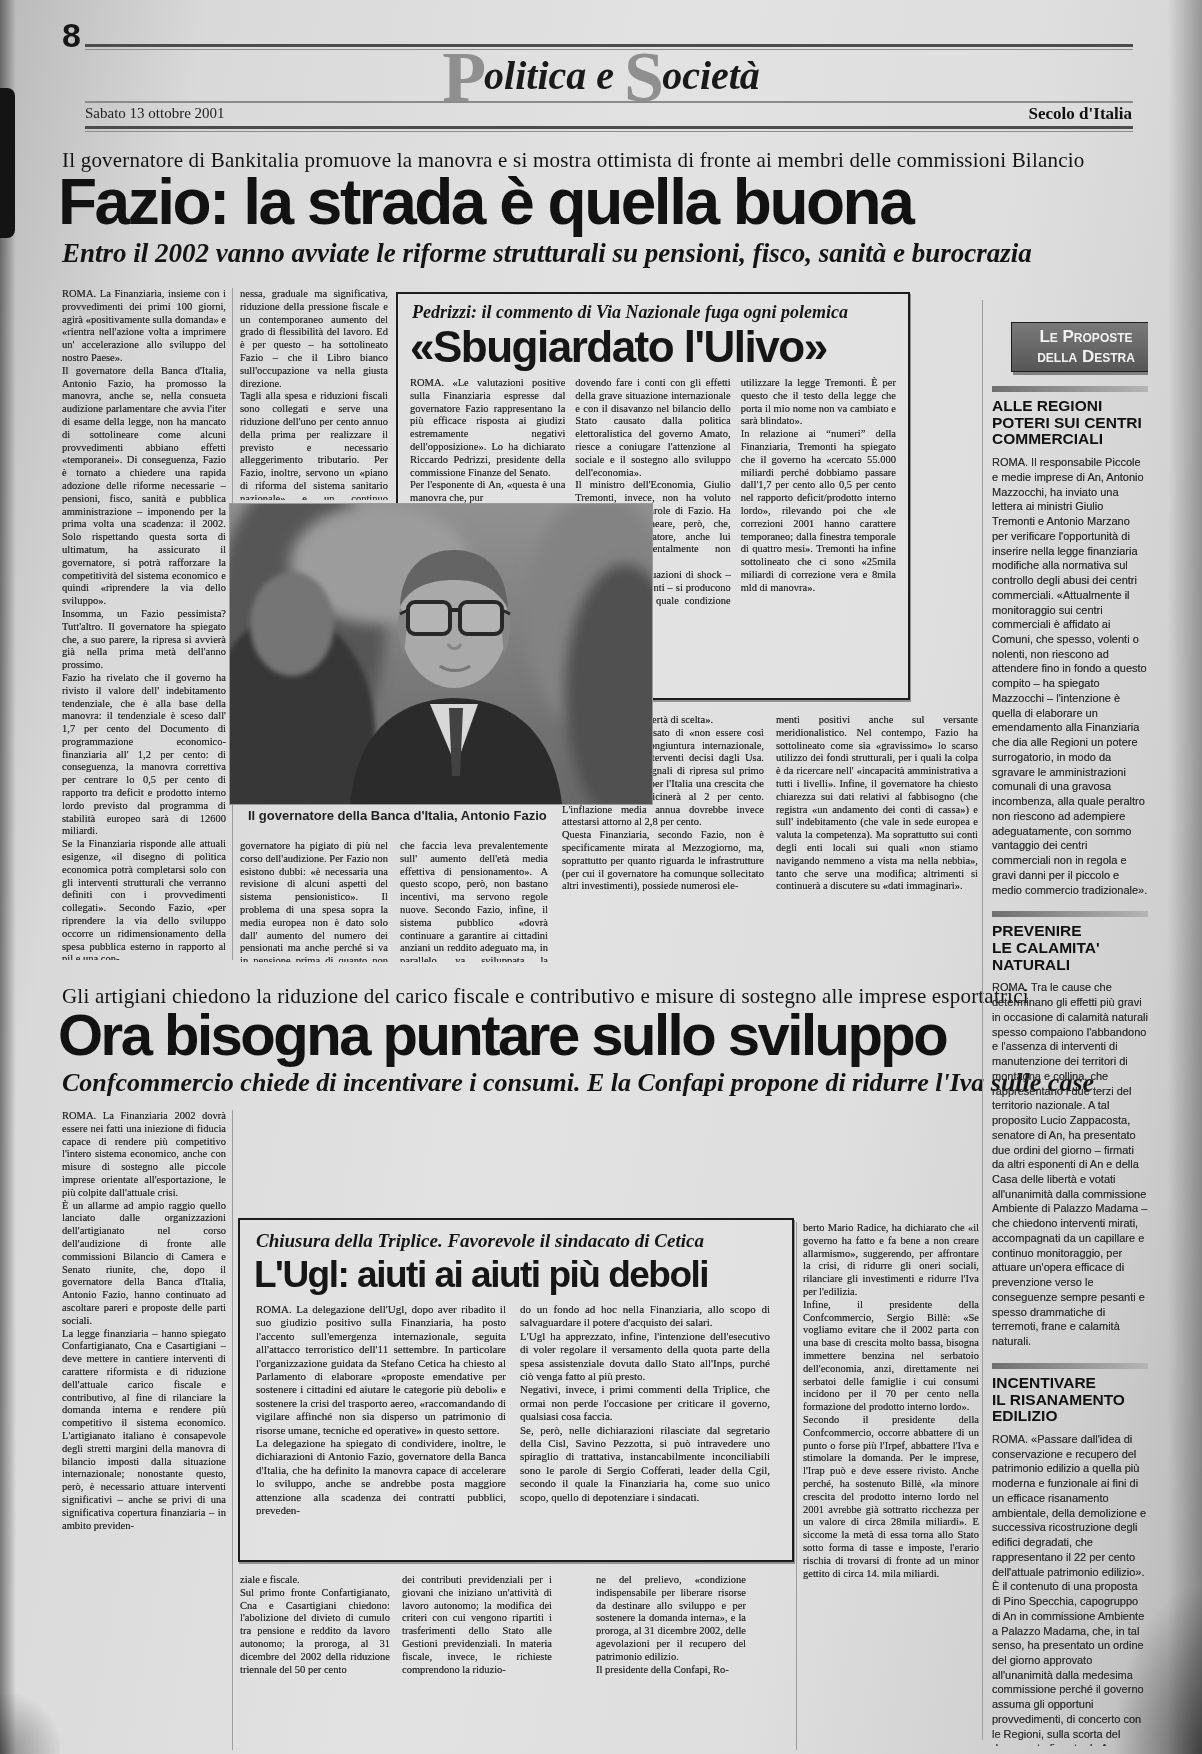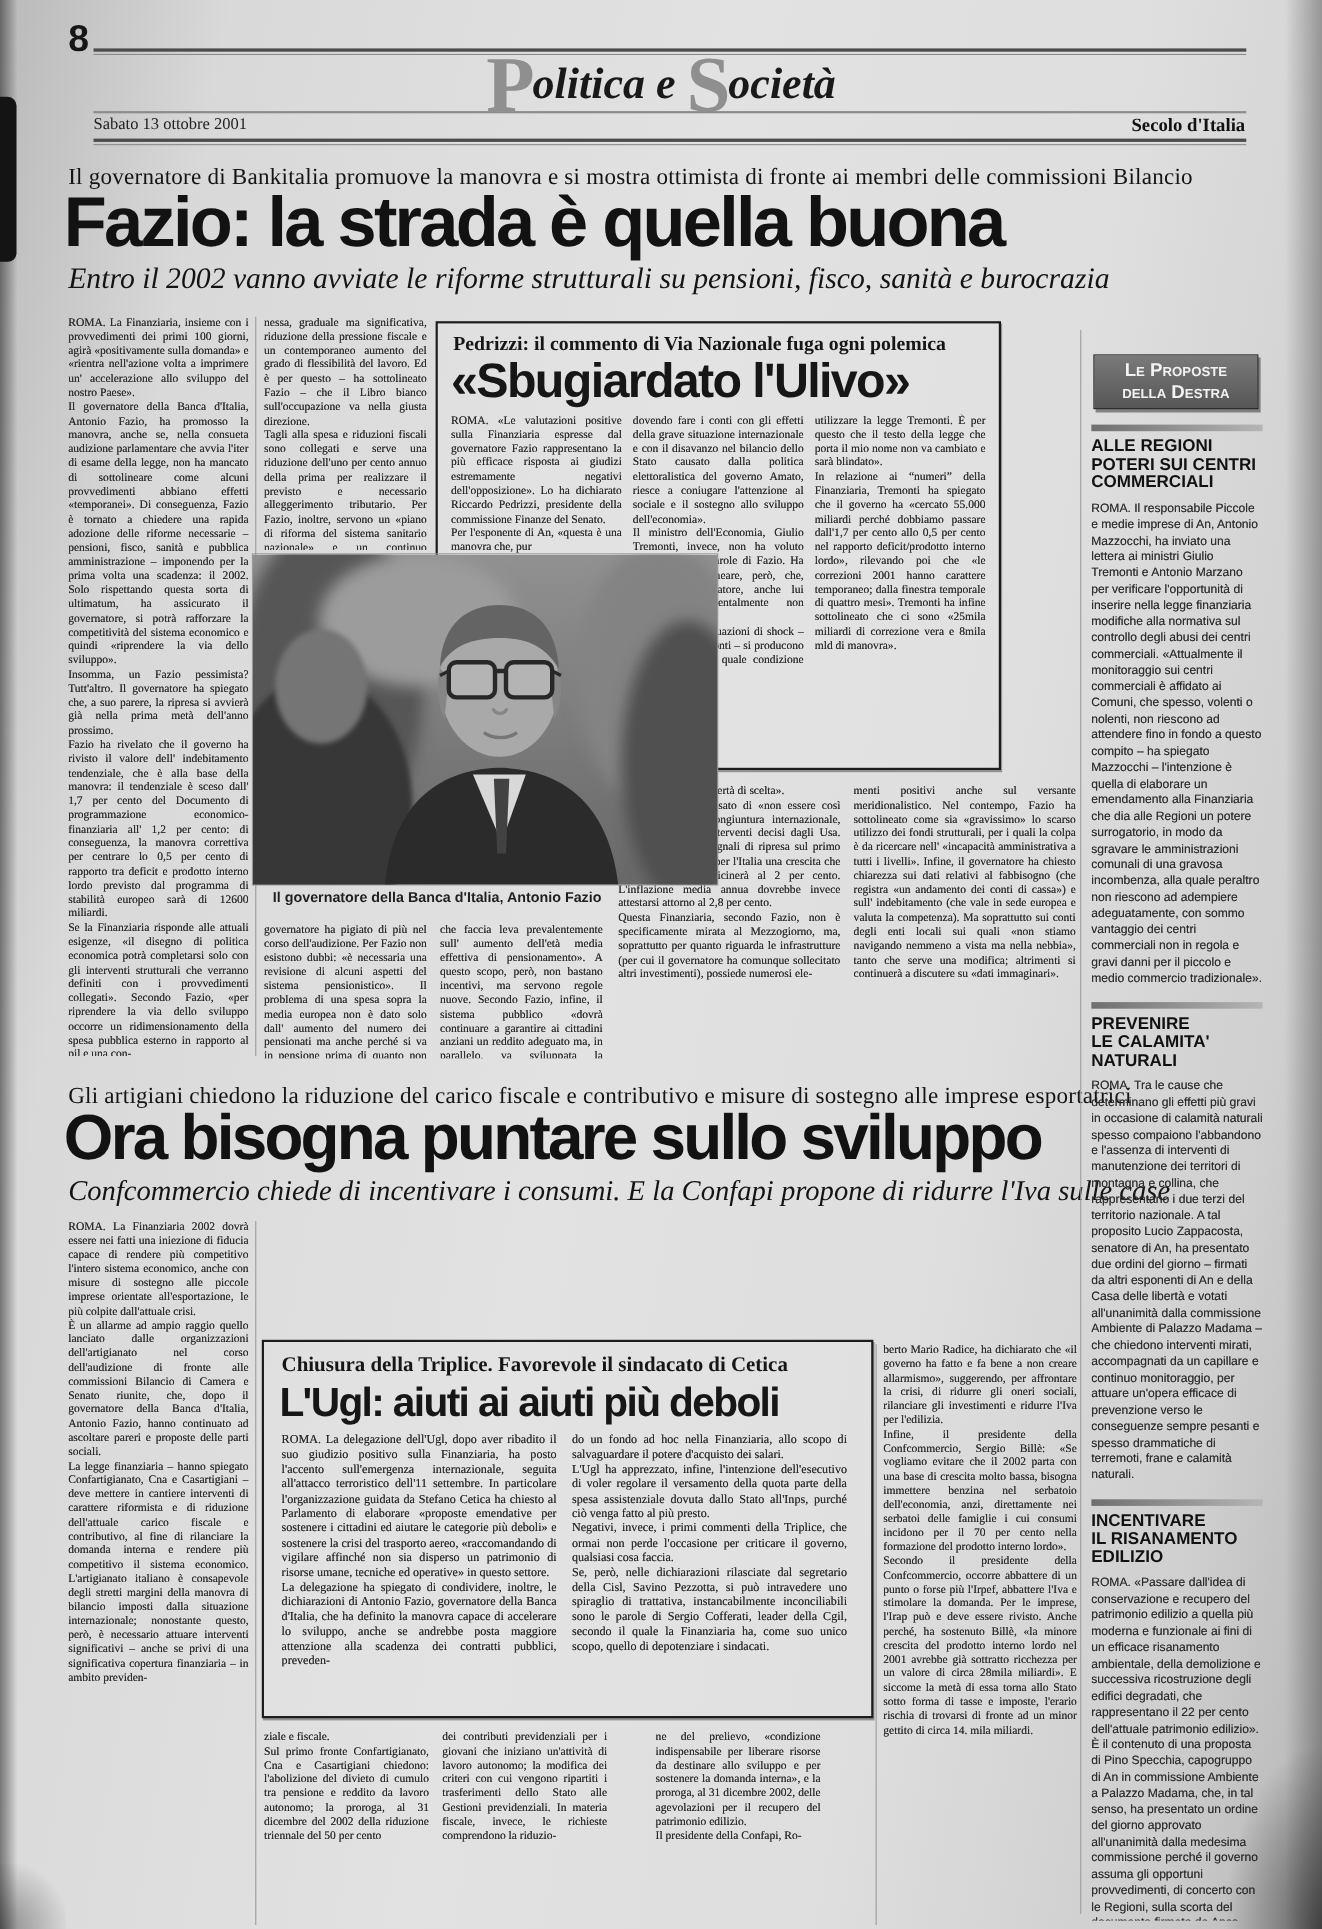--- a/index.html
+++ b/index.html
@@ -17,23 +17,23 @@
     text-shadow:0 0 .6px rgba(40,40,40,.7);
   }
   .page-num{font-family:"Liberation Sans",sans-serif;font-weight:bold;font-size:34px;color:#161616;}
   .section-title{white-space:nowrap;}
   .section-initial{font-family:"Liberation Serif",serif;font-weight:bold;font-size:72px;color:#8f8f8f;line-height:0;vertical-align:-12px;letter-spacing:-2px;}
   .section-rest{font-family:"Liberation Serif",serif;font-weight:bold;font-style:italic;font-size:40px;color:#191919;}
   .date-line{font-size:15px;color:#222;}
   .masthead{font-weight:bold;font-size:17px;color:#111;}
   .kicker{font-size:21px;color:#141414;letter-spacing:.2px;white-space:nowrap;}
   .headline-xl{font-family:"Liberation Sans",sans-serif;font-weight:bold;color:#121212;letter-spacing:-2.5px;line-height:1;white-space:nowrap;}
-  .subhead{font-weight:normal;font-style:italic;color:#141414;white-space:nowrap;}
+  .subhead{font-weight:bold;font-style:italic;color:#141414;white-space:nowrap;}
   .newsbox{border:2px solid #1c1c1c;box-shadow:1px 2px 0 rgba(0,0,0,.35);background:rgba(230,230,230,.25);}
-  .box-kicker{font-weight:bold;font-size:18px;color:#161616;white-space:nowrap;}
+  .box-kicker{font-weight:bold;font-style:italic;font-size:18px;color:#161616;white-space:nowrap;}
   .box-headline{font-family:"Liberation Sans",sans-serif;font-weight:bold;color:#161616;letter-spacing:-1.5px;line-height:1;white-space:nowrap;}
   .caption{font-family:"Liberation Sans",sans-serif;font-weight:bold;font-size:13px;color:#1f1f1f;}
   .pullquote{
     font-style:italic;font-size:22px;line-height:1.28;text-align:center;color:#222;
     background:radial-gradient(ellipse at center,#e0e0e0 60%,rgba(224,224,224,0) 100%);
     display:flex;align-items:center;justify-content:center;white-space:pre-line;
   }
   .vrule{background:#9c9c9c;width:1px;}
   
   .sb-badge{
@@ -179,21 +179,21 @@
 Secondo il presidente della Confcommercio, occorre abbattere di un punto o forse più l'Irpef, abbattere l'Iva e stimolare la domanda. Per le imprese, l'Irap può e deve essere rivisto. Anche perché, ha sostenuto Billè, «la minore crescita del prodotto interno lordo nel 2001 avrebbe già sottratto ricchezza per un valore di circa 28mila miliardi». E siccome la metà di essa torna allo Stato sotto forma di tasse e imposte, l'erario rischia di trovarsi di fronte ad un minor gettito di circa 14. mila miliardi.</div>
 
   <div class="abs body-text" style="left:240px;top:1574px;width:150px;height:174px;">ziale e fiscale.
 Sul primo fronte Confartigianato, Cna e Casartigiani chiedono: l'abolizione del divieto di cumulo tra pensione e reddito da lavoro autonomo; la proroga, al 31 dicembre del 2002 della riduzione triennale del 50 per cento</div>
   <div class="abs body-text" style="left:402px;top:1574px;width:150px;height:174px;">dei contributi previdenziali per i giovani che iniziano un'attività di lavoro autonomo; la modifica dei criteri con cui vengono ripartiti i trasferimenti dello Stato alle Gestioni previdenziali. In materia fiscale, invece, le richieste comprendono la riduzio-</div>
   <div class="abs body-text" style="left:596px;top:1574px;width:150px;height:174px;">ne del prelievo, «condizione indispensabile per liberare risorse da destinare allo sviluppo e per sostenere la domanda interna», e la proroga, al 31 dicembre 2002, delle agevolazioni per il recupero del patrimonio edilizio.
 Il presidente della Confapi, Ro-</div>
 
   <div class="abs vrule" style="left:982px;top:300px;height:1440px;"></div>
   <div class="abs" style="left:992px;top:322px;width:156px;height:1424px;overflow:hidden;">
-    <div class="sb-badge" style="width:148px;height:48px;margin-left:2px;justify-content:center;">
+    <div class="sb-badge" style="width:148px;height:48px;margin-left:19px;justify-content:center;">
       <span>Le Proposte</span>
       <span>della Destra</span>
     </div>
 
     <div>
       <div class="sb-bar"></div>
       <div class="sb-heading">ALLE REGIONI
 POTERI SUI CENTRI
 COMMERCIALI</div>
       <div class="sb-body">ROMA. Il responsabile Piccole e medie imprese di An, Antonio Mazzocchi, ha inviato una lettera ai ministri Giulio Tremonti e Antonio Marzano per verificare l'opportunità di inserire nella legge finanziaria modifiche alla normativa sul controllo degli abusi dei centri commerciali. «Attualmente il monitoraggio sui centri commerciali è affidato ai Comuni, che spesso, volenti o nolenti, non riescono ad attendere fino in fondo a questo compito – ha spiegato Mazzocchi – l'intenzione è quella di elaborare un emendamento alla Finanziaria che dia alle Regioni un potere surrogatorio, in modo da sgravare le amministrazioni comunali di una gravosa incombenza, alla quale peraltro non riescono ad adempiere adeguatamente, con sommo vantaggio dei centri commerciali non in regola e gravi danni per il piccolo e medio commercio tradizionale».</div>

